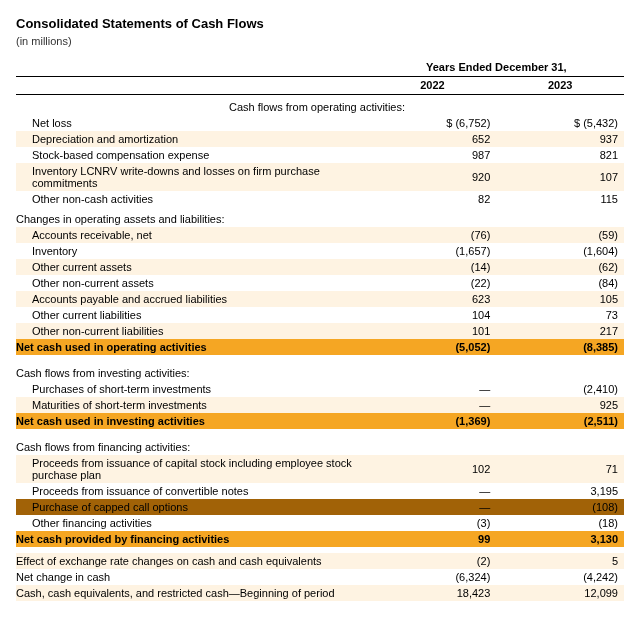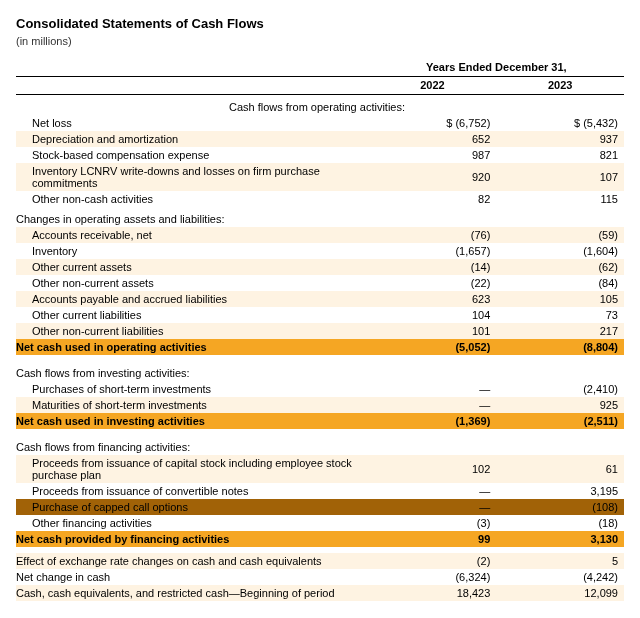--- a/index.html
+++ b/index.html
@@ -141,21 +141,21 @@
     <td>73</td>
   </tr>
       <tr style="background-color: rgb(254, 243, 226);">
     <td class="sublabel-col">Other non-current liabilities</td>
     <td>101</td>
     <td>217</td>
   </tr>
       <tr class="highlight-row">
       <td class="label-col">Net cash used in operating activities</td>
       <td>(5,052)</td>
-      <td>(8,804)</td>
+      <td>(8,385)</td>
     </tr>
       <tr>
         <td colspan="3" style="padding-top:4px;"></td>
       </tr>
       <tr>
       <td class="label-col" colspan="3" style="padding-top:6px; font-weight:normal;">Cash flows from investing activities:</td>
     </tr>
       <tr style="background-color: rgb(255, 255, 255);">
     <td class="sublabel-col">Purchases of short-term investments</td>
     <td>—</td>
@@ -173,21 +173,21 @@
     </tr>
       <tr>
         <td colspan="3" style="padding-top:4px;"></td>
       </tr>
       <tr>
       <td class="label-col" colspan="3" style="padding-top:6px; font-weight:normal;">Cash flows from financing activities:</td>
     </tr>
       <tr style="background-color: rgb(254, 243, 226);">
     <td class="sublabel-col">Proceeds from issuance of capital stock including employee stock purchase plan</td>
     <td>102</td>
-    <td>61</td>
+    <td>71</td>
   </tr>
       <tr style="background-color: rgb(255, 255, 255);">
     <td class="sublabel-col">Proceeds from issuance of convertible notes</td>
     <td>—</td>
     <td>3,195</td>
   </tr>
       <tr style="background-color: #a16207;">
     <td class="sublabel-col">Purchase of capped call options</td>
     <td>—</td>
     <td>(108)</td>

